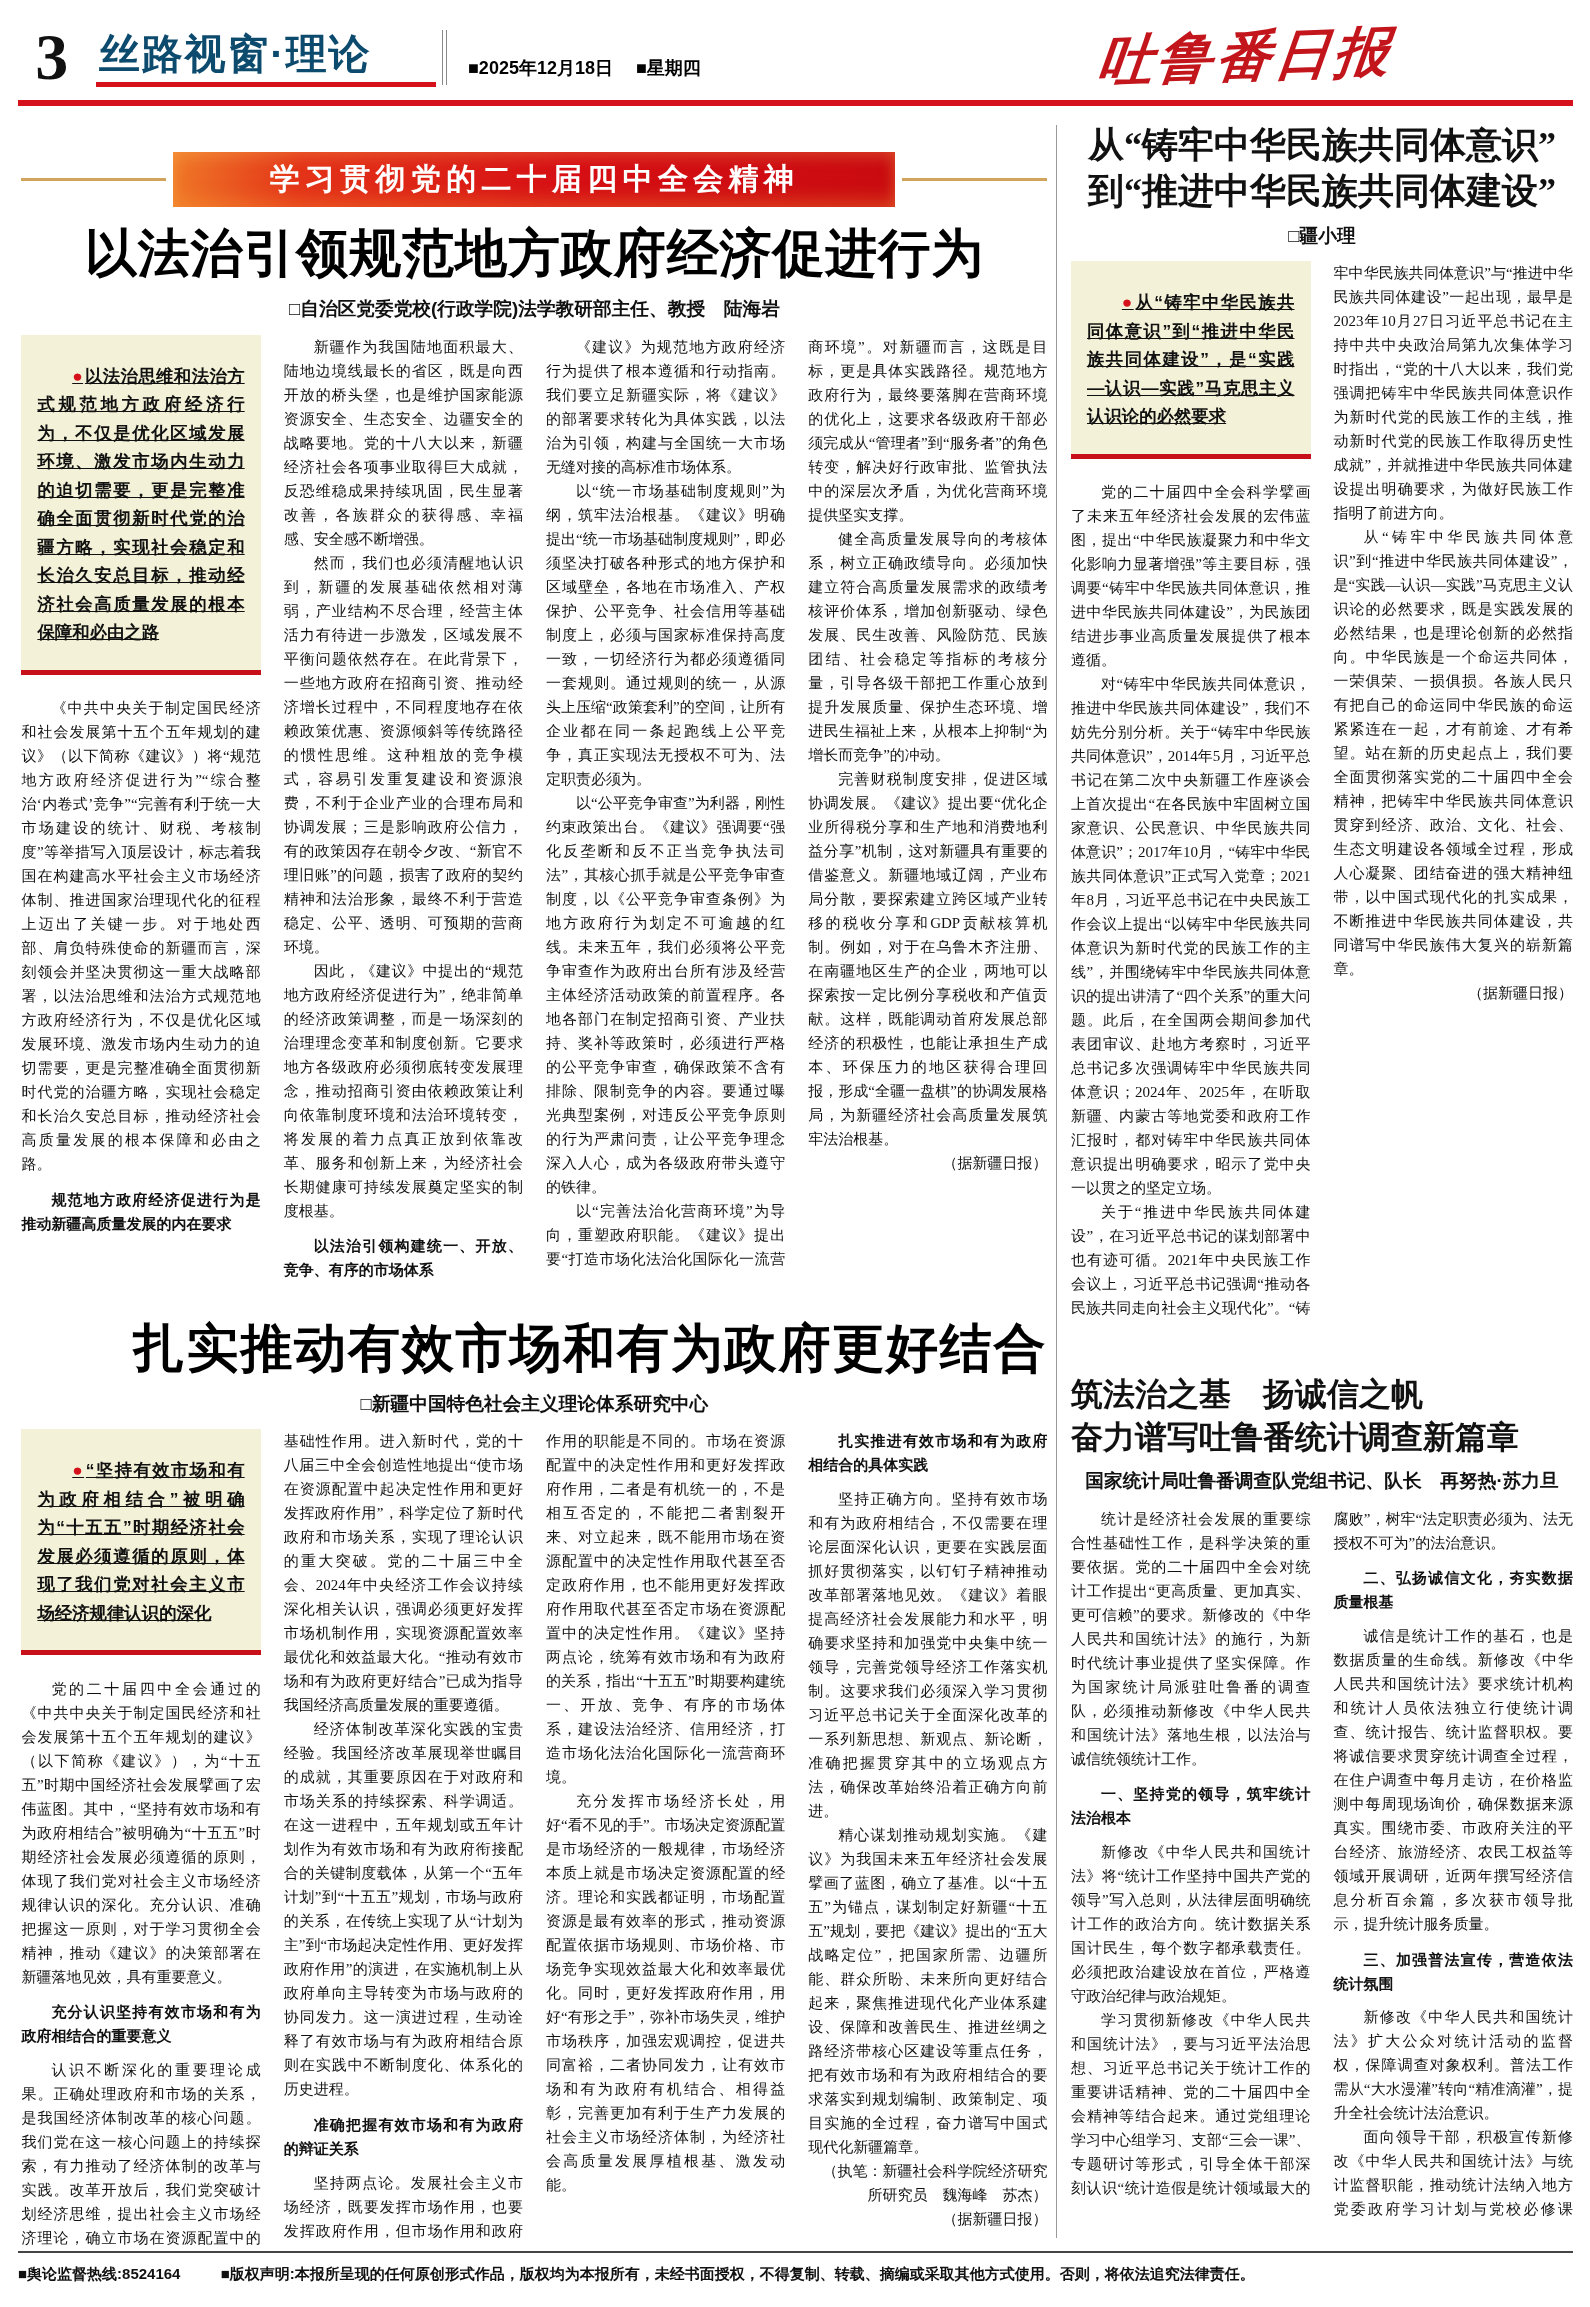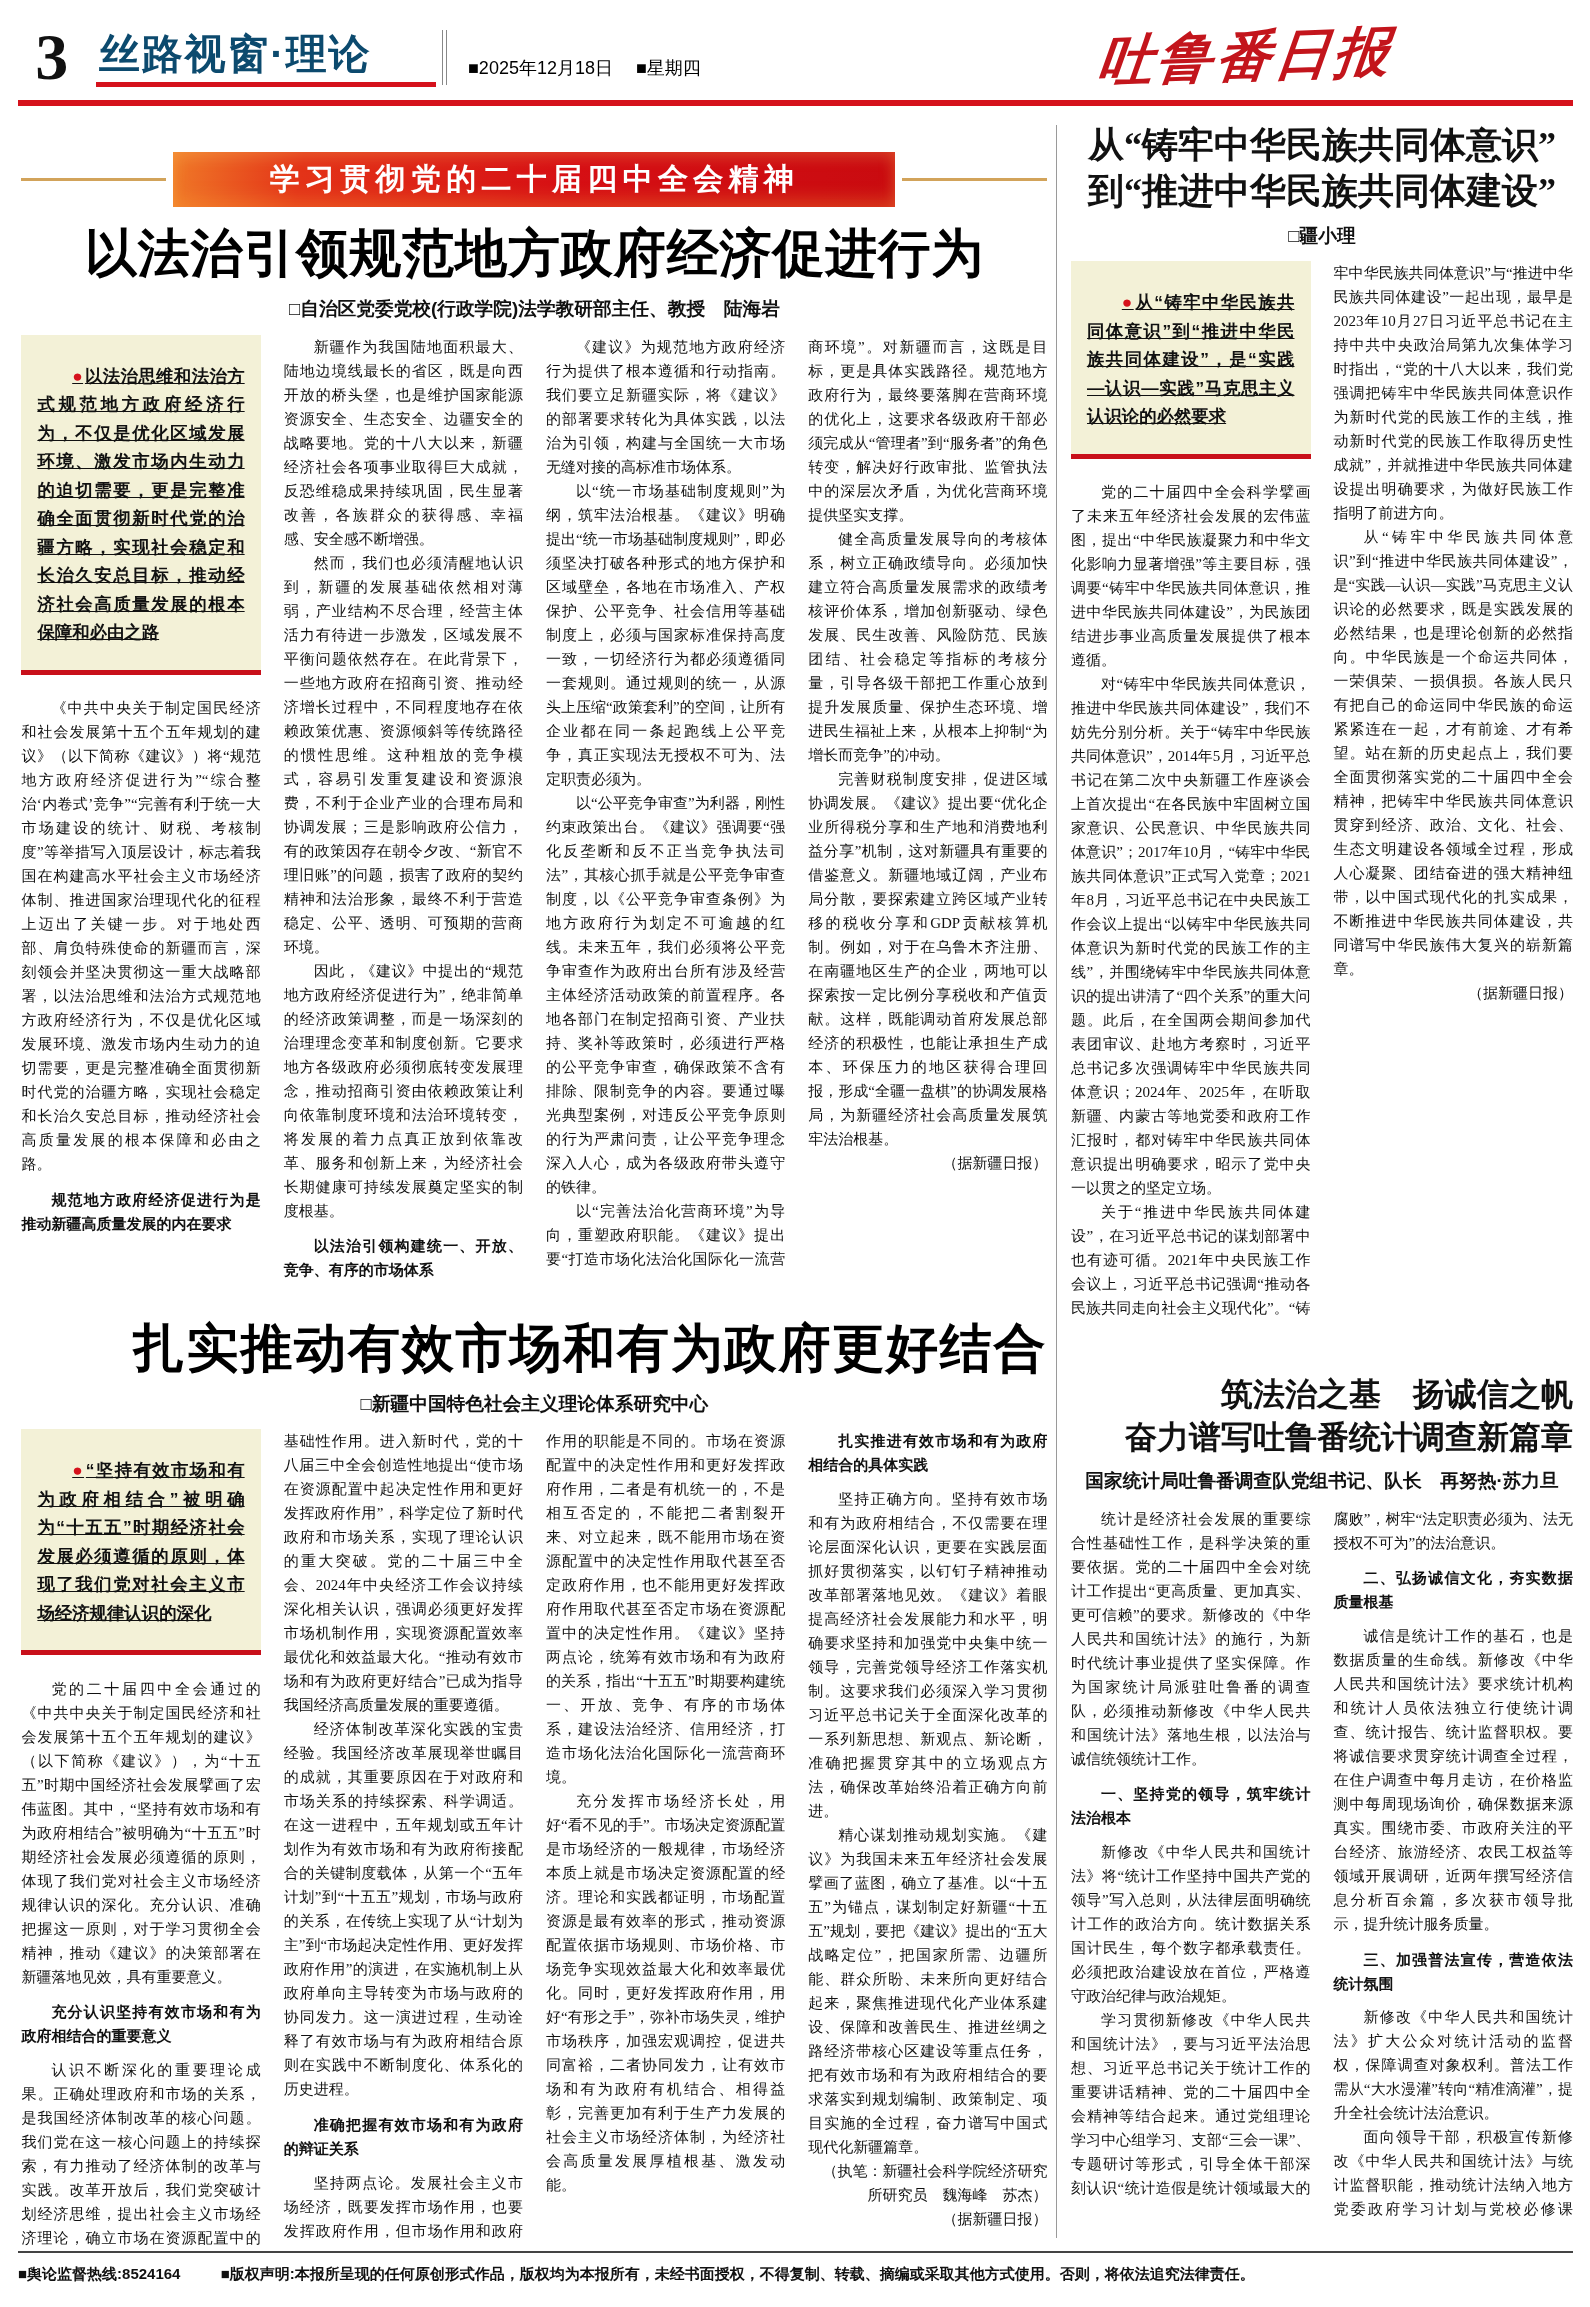--- a/index.html
+++ b/index.html
@@ -7,42 +7,42 @@
   .page {
     position:relative; width:1591px; height:2307px; background:#fff;
     font-family:"Liberation Serif", serif; color:#111; overflow:hidden;
   }
   
   .header { position:absolute; top:19.6px; left:30px; right:30px; height:77px; }
   .pageno { position:absolute; left:5.3px; top:3.6px; font-size:66px; font-weight:bold; line-height:68px; font-family:"Liberation Serif", serif; }
   .section-title { position:absolute; left:69px; top:7.1px; font-size:41px; font-weight:bold; color:#0c4a6e; font-family:"Liberation Sans", sans-serif; letter-spacing:1.8px; }
   .section-underline { position:absolute; left:66px; top:62px; width:340px; height:5.3px; background:#d5121c; }
   .header-divider { position:absolute; left:412px; top:10.7px; height:55px; width:4.5px; border-left:0.9px solid #888; border-right:0.9px solid #888; }
-  .dateline { position:absolute; left:438px; top:36px; font-size:18px; font-family:"Liberation Sans", sans-serif; color:#000; font-weight:normal; }
+  .dateline { position:absolute; left:438px; top:36px; font-size:18px; font-family:"Liberation Sans", sans-serif; color:#000; font-weight:bold; }
   .dateline span { margin-right:23px; }
   .masthead { position:absolute; right:169px; top:0px; font-size:55px; color:#c3151c; font-weight:bold; font-style:italic; font-family:"Liberation Serif", serif; transform:skewX(-8deg) rotate(-2deg); letter-spacing:3.6px; }
   .red-rule { position:absolute; top:100px; left:18px; right:18px; height:6.2px; background:#d5121c; }
   
   .left-region { position:absolute; left:21.4px; top:116px; width:1026px; }
   .v-divider { position:absolute; left:1056px; top:125px; height:2113px; width:0.9px; background:#9a9a9a; }
   .right-region { position:absolute; left:1071px; top:118px; width:502px; }
   
   .banner-row { display:flex; align-items:center; margin-top:36px; }
   .gold-line { flex:1; height:2.7px; background:#d2a35a; }
   .banner {
     width:722px; height:55px; margin:0 7.1px; display:flex; align-items:center; justify-content:center;
     background:linear-gradient(100deg,#f07a28 0%, #e33318 18%, #d60f14 55%, #c90b10 100%);
     color:#fff; font-size:30px; font-weight:bold; font-family:"Liberation Sans", sans-serif; letter-spacing:5.3px;
     box-shadow:inset 0 -9px 16px rgba(255,180,60,.25), inset 0 7.1px 12.5px rgba(255,220,120,.18);
   }
   
   .h1-main { margin-top:14.3px; text-align:center; font-size:52px; line-height:66px; font-weight:900; color:#000; letter-spacing:0.9px; }
   .byline { text-align:center; font-size:18.7px; font-weight:bold; font-family:"Liberation Sans", sans-serif; margin-top:9px; }
   .h1-right { text-align:center; font-size:36px; line-height:46px; font-weight:900; margin-top:3.6px; }
-  .h1-stats { text-align:right; font-size:32px; line-height:43px; font-weight:900; margin-top:48px; }
+  .h1-stats { text-align:left; font-size:32px; line-height:43px; font-weight:900; margin-top:48px; }
   
   .article-body {
     column-fill:auto; column-gap:23px; text-align:justify;
     font-size:15px; line-height:24px; overflow:hidden; margin-top:12.5px;
   }
   .cols4 { column-count:4; }
   .cols2 { column-count:2; }
   .main-body  { height:958px; }
   .mid-body   { height:821px; }
   .right-body { height:1064px; }

